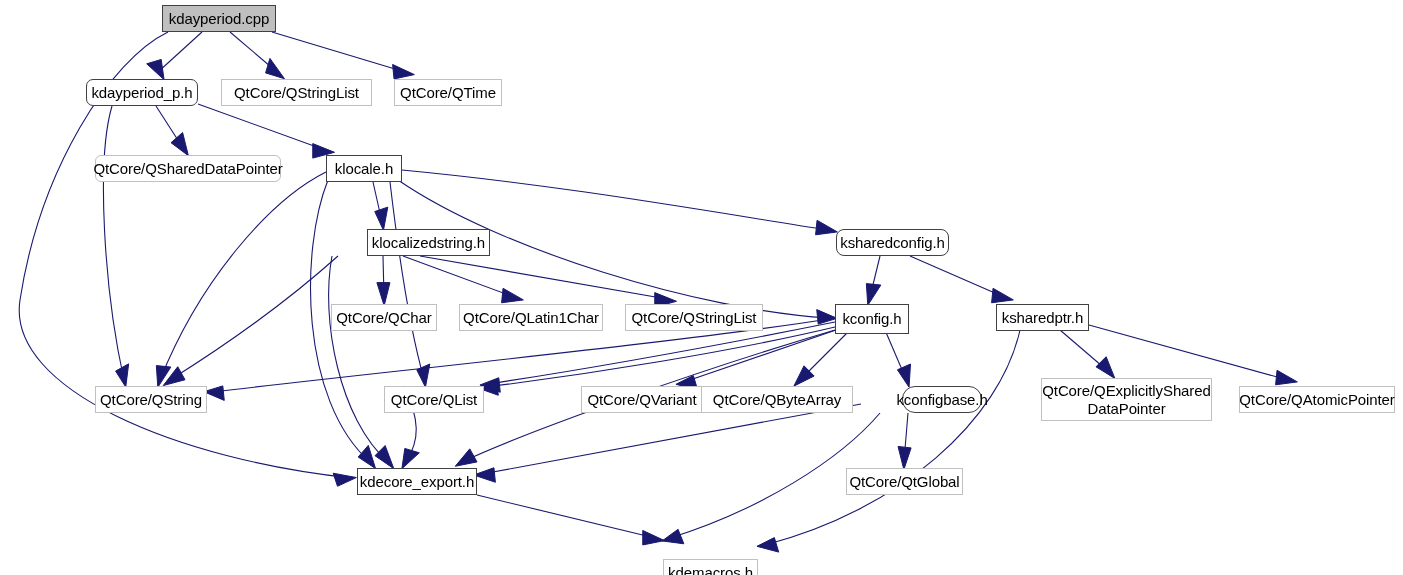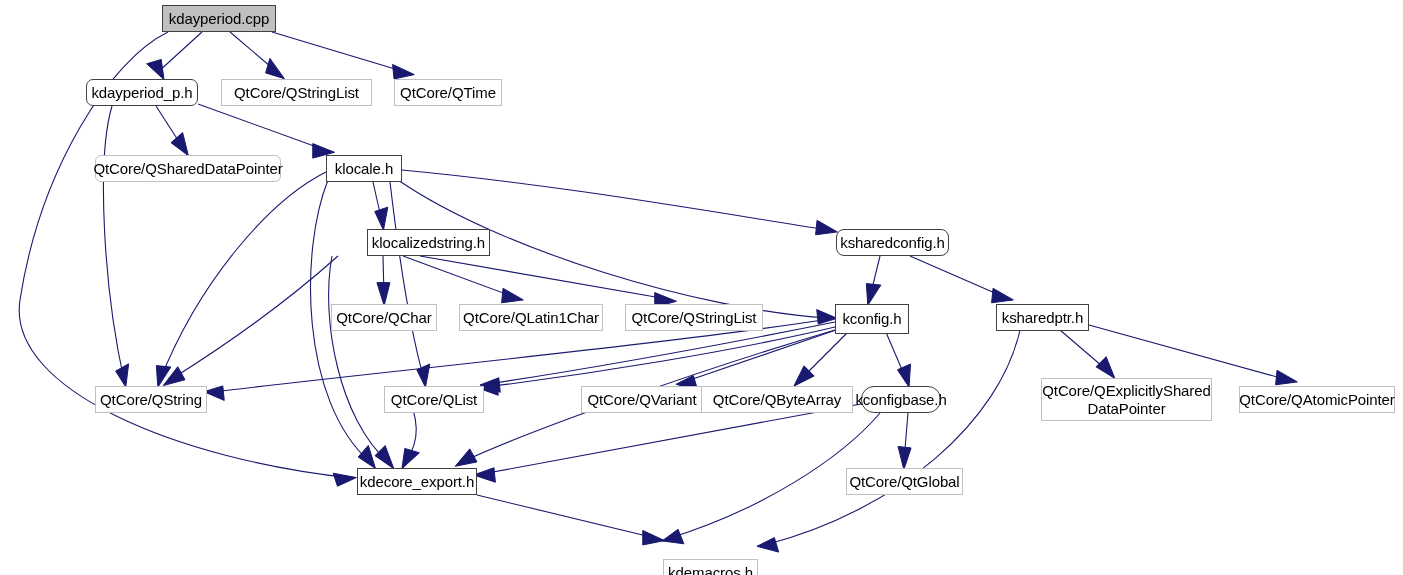--- a/index.html
+++ b/index.html
@@ -131,20 +131,20 @@
     <div class="node strong" style="left: 836px; top: 229px; width: 113px; height: 27px; border-radius: 8px;">ksharedconfig.h</div>
     <div class="node " style="left: 331px; top: 304px; width: 106px; height: 27px;">QtCore/QChar</div>
     <div class="node " style="left: 459px; top: 304px; width: 144px; height: 27px;">QtCore/QLatin1Char</div>
     <div class="node " style="left: 625px; top: 304px; width: 138px; height: 27px;">QtCore/QStringList</div>
     <div class="node strong" style="left: 835px; top: 304px; width: 74px; height: 30px;">kconfig.h</div>
     <div class="node strong" style="left: 996px; top: 304px; width: 93px; height: 27px;">ksharedptr.h</div>
     <div class="node " style="left: 95px; top: 386px; width: 112px; height: 27px;">QtCore/QString</div>
     <div class="node " style="left: 384px; top: 386px; width: 100px; height: 27px;">QtCore/QList</div>
     <div class="node " style="left: 557px; top: 386px; width: 122px; height: 27px; margin-left: 24px;">QtCore/QVariant</div>
     <div class="node " style="left: 701px; top: 386px; width: 152px; height: 27px;">QtCore/QByteArray</div>
-    <div class="node strong" style="left: 861px; top: 386px; width: 80px; height: 27px; border-radius: 13px;">kconfigbase.h</div>
+    <div class="node strong" style="left: 902px; top: 386px; width: 80px; height: 27px; border-radius: 13px;">kconfigbase.h</div>
     <div class="node " style="left: 1041px; top: 378px; width: 171px; height: 43px;">QtCore/QExplicitlyShared
 DataPointer</div>
     <div class="node " style="left: 1239px; top: 386px; width: 156px; height: 27px;">QtCore/QAtomicPointer</div>
     <div class="node strong" style="left: 357px; top: 468px; width: 120px; height: 27px;">kdecore_export.h</div>
     <div class="node " style="left: 846px; top: 468px; width: 117px; height: 27px;">QtCore/QtGlobal</div>
     <div class="node " style="left: 663px; top: 538px; width: 95px; height: 27px; margin-top: 21px;">kdemacros.h</div>
   </div>
 
 </body></html>

